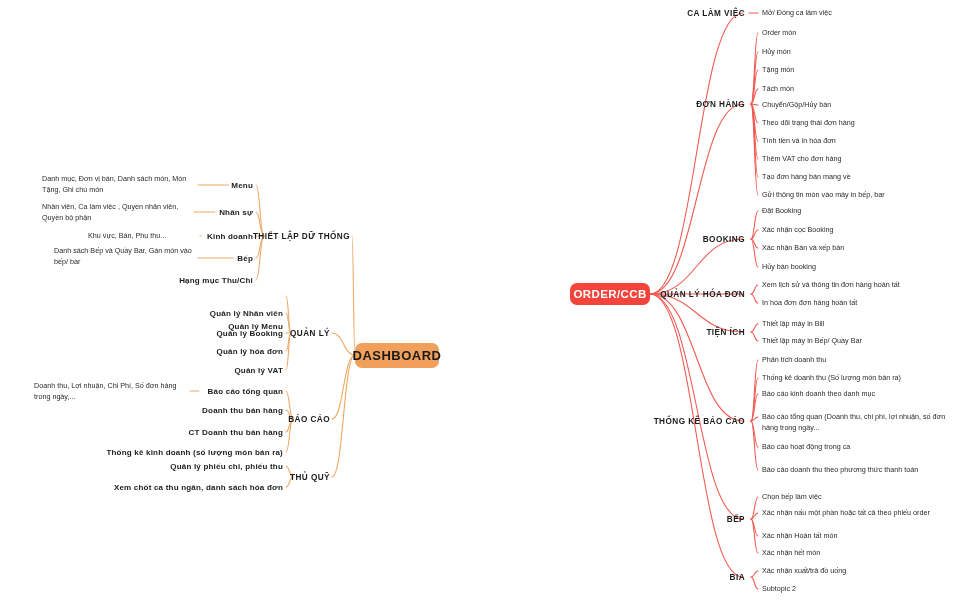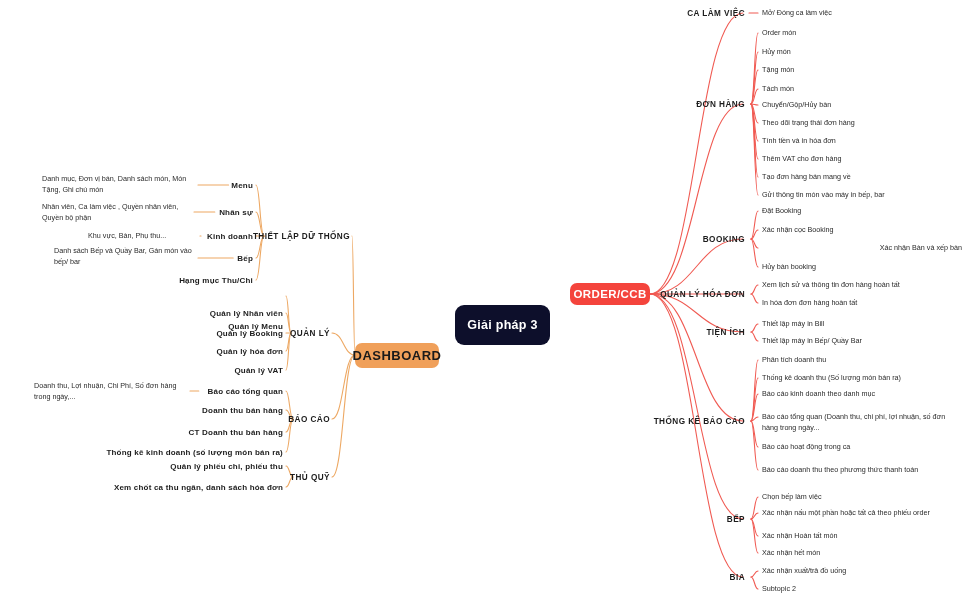--- a/index.html
+++ b/index.html
@@ -122,23 +122,20 @@
         <path d="M190,391 L198.8,391" stroke="#eda863"></path>
         <path d="M293,419 C289.5,419 289.5,410 286,410" stroke="#eda863"></path>
         <path d="M293,419 C289.5,419 289.5,432 286,432" stroke="#eda863"></path>
         <path d="M293,419 C289.5,419 289.5,452 286,452" stroke="#eda863"></path>
         <path d="M355,355 C343.5,355 343.5,477 332,477" stroke="#eda863"></path>
         <path d="M293,477 C289.5,477 289.5,466 286,466" stroke="#eda863"></path>
         <path d="M293,477 C289.5,477 289.5,487 286,487" stroke="#eda863"></path>
       </g>
   </svg>
 
-  <div class="node root-center" style="left:455px;top:305px;width:95px;height:40px;">
-    <span>Giải pháp 3</span>
-  </div>
 
   <div class="node root-orange" style="left:355px;top:343px;width:84px;height:25px;">
     <span>DASHBOARD</span>
   </div>
 
   <div class="node root-red" style="left:570px;top:283px;width:80px;height:22px;">
     <span>ORDER/CCB</span>
   </div>
 
   <div id="left-layer">
@@ -178,21 +175,21 @@
       <div class="node leaf-red" style="left: 762px; top: 84px; width: 200px; white-space: normal;"><span>Tách món</span></div>
       <div class="node leaf-red" style="left: 762px; top: 100px; width: 200px; white-space: normal;"><span>Chuyển/Gộp/Hủy bàn</span></div>
       <div class="node leaf-red" style="left: 762px; top: 118px; width: 200px; white-space: normal;"><span>Theo dõi trạng thái đơn hàng</span></div>
       <div class="node leaf-red" style="left: 762px; top: 136px; width: 200px; white-space: normal;"><span>Tính tiền và in hóa đơn</span></div>
       <div class="node leaf-red" style="left: 762px; top: 154px; width: 200px; white-space: normal;"><span>Thêm VAT cho đơn hàng</span></div>
       <div class="node leaf-red" style="left: 762px; top: 172px; width: 200px; white-space: normal;"><span>Tạo đơn hàng bán mang về</span></div>
       <div class="node leaf-red" style="left: 762px; top: 190px; width: 200px; white-space: normal;"><span>Gửi thông tin món vào máy in bếp, bar</span></div>
       <div class="node branch-label red ralign" style="left: auto; top: 234px; right: 230px;"><span>BOOKING</span></div>
       <div class="node leaf-red" style="left: 762px; top: 206px; width: 200px; white-space: normal;"><span>Đặt Booking</span></div>
       <div class="node leaf-red" style="left: 762px; top: 225px; width: 200px; white-space: normal;"><span>Xác nhận cọc Booking</span></div>
-      <div class="node leaf-red" style="left: 762px; top: 243px; width: 200px; white-space: normal; text-align: right;"><span>Xác nhận Bàn và xếp bàn</span></div>
+      <div class="node leaf-red" style="left: 762px; top: 243px; width: 200px; white-space: normal;"><span>Xác nhận Bàn và xếp bàn</span></div>
       <div class="node leaf-red" style="left: 762px; top: 262px; width: 200px; white-space: normal;"><span>Hủy bàn booking</span></div>
       <div class="node branch-label red ralign" style="left: auto; top: 289px; right: 230px;"><span>QUẢN LÝ HÓA ĐƠN</span></div>
       <div class="node leaf-red" style="left: 762px; top: 280px; width: 200px; white-space: normal;"><span>Xem lịch sử và thông tin đơn hàng hoàn tất</span></div>
       <div class="node leaf-red" style="left: 762px; top: 298px; width: 200px; white-space: normal;"><span>In hóa đơn đơn hàng hoàn tất</span></div>
       <div class="node branch-label red ralign" style="left: auto; top: 327px; right: 230px;"><span>TIỆN ÍCH</span></div>
       <div class="node leaf-red" style="left: 762px; top: 319px; width: 200px; white-space: normal;"><span>Thiết lập máy in Bill</span></div>
       <div class="node leaf-red" style="left: 762px; top: 336px; width: 200px; white-space: normal;"><span>Thiết lập máy in Bếp/ Quầy Bar</span></div>
       <div class="node branch-label red ralign" style="left: auto; top: 416px; right: 230px;"><span>THỐNG KÊ BÁO CÁO</span></div>
       <div class="node leaf-red" style="left: 762px; top: 355px; width: 200px; white-space: normal;"><span>Phân tích doanh thu</span></div>
       <div class="node leaf-red" style="left: 762px; top: 373px; width: 200px; white-space: normal;"><span>Thống kê doanh thu (Số lượng món bán ra)</span></div>

